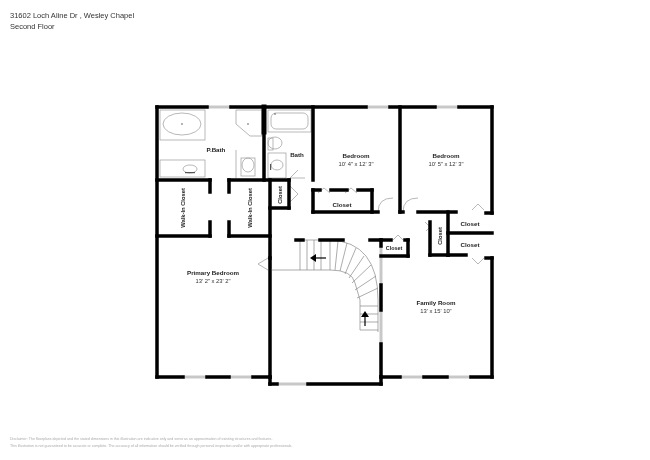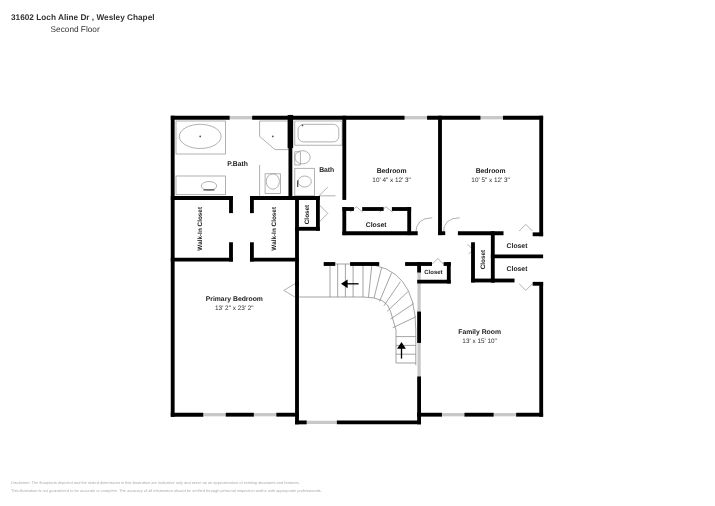--- a/index.html
+++ b/index.html
@@ -1,19 +1,19 @@
 <!DOCTYPE html>
 <html><head>
 <meta charset="utf-8">
 <style>
   html, body { margin:0; padding:0; background:#ffffff; }
   body { width:650px; height:460px; position:relative; overflow:hidden; font-family:"Liberation Sans", sans-serif; color:#222; }
   .hdr { position:absolute; left:10px; font-size:7.5px; color:#333; }
-  #addr { top:11px;font-weight:bold; }
-  #floor { top:22px;margin-left:36px; }
+  #addr { top:11px; }
+  #floor { top:22px; }
   .plan { position:absolute; left:0; top:0; }
   .lbl { position:absolute; font-size:6.2px; font-weight:bold; color:#222; text-align:center; white-space:nowrap; transform:translateX(-50%); }
   .dim { position:absolute; font-size:5.8px; color:#333; text-align:center; white-space:nowrap; transform:translateX(-50%); }
   .vlbl { position:absolute; font-size:5.8px; font-weight:bold; color:#222; white-space:nowrap; transform-origin:center; transform:translate(-50%,-50%) rotate(-90deg); }
   .disc { position:absolute; left:10px; font-size:3.6px; color:#aaa; white-space:nowrap; }
 </style>
 </head>
 <body>
 
 <div class="hdr" id="addr">31602 Loch Aline Dr , Wesley Chapel</div>

